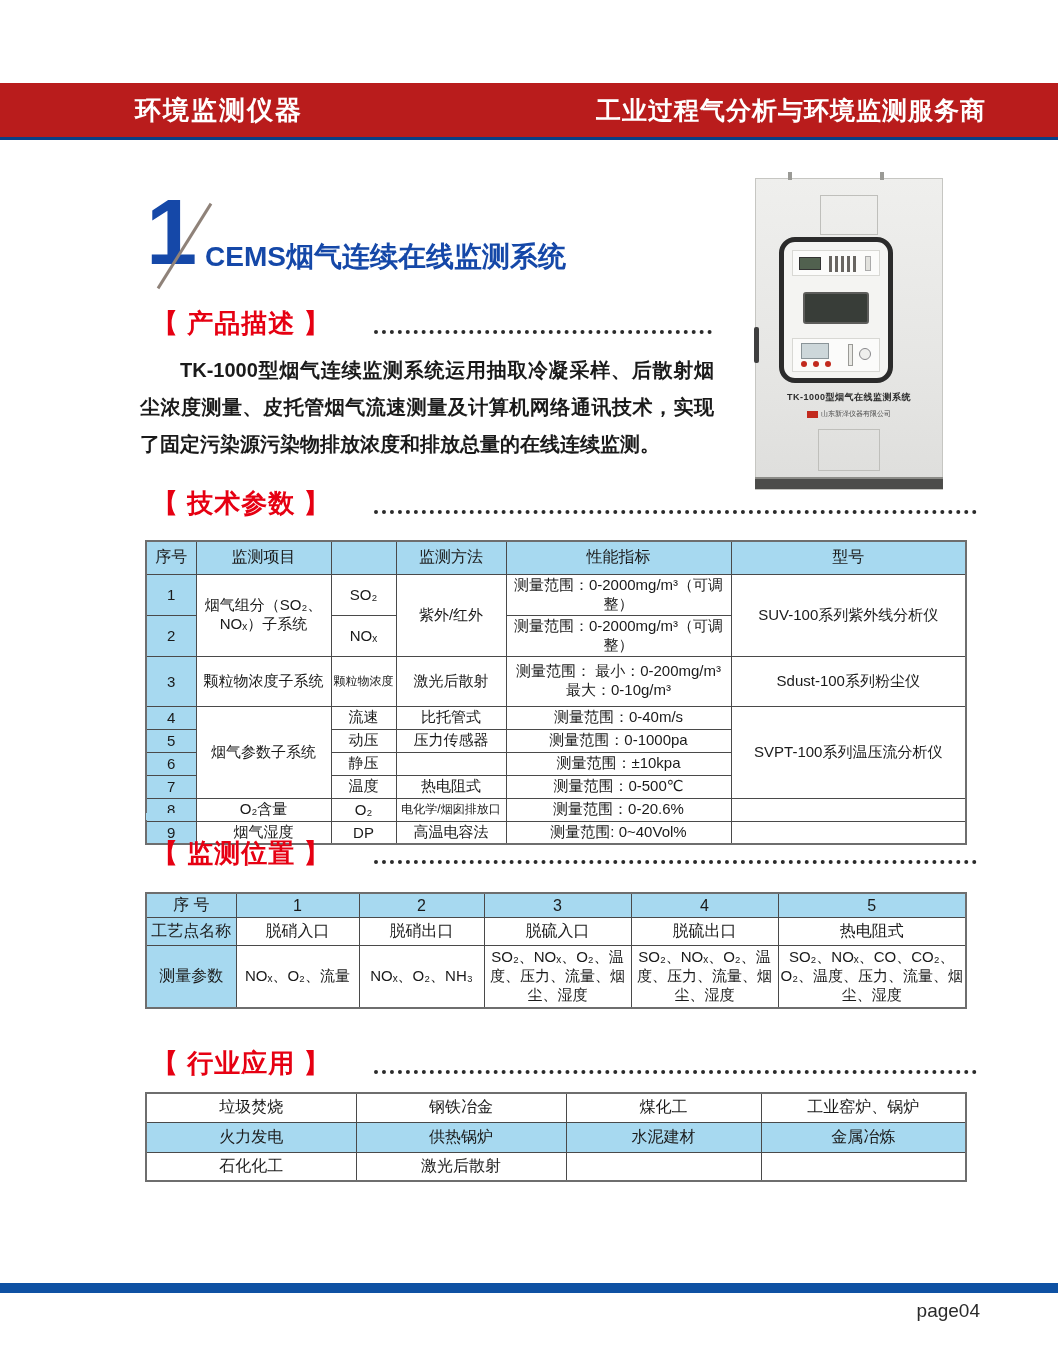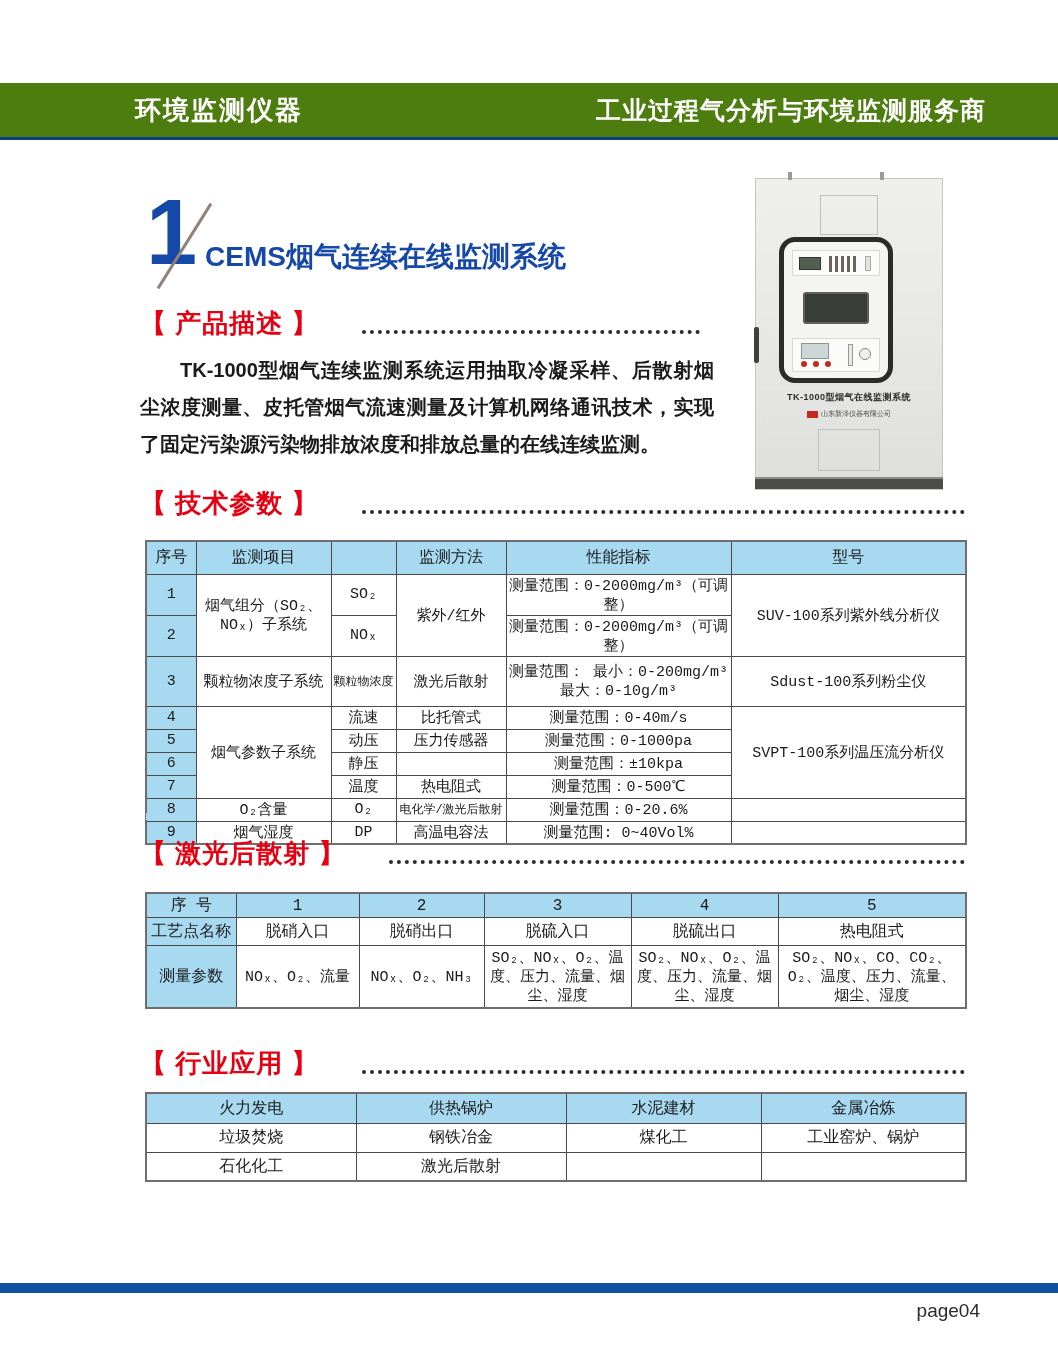--- a/index.html
+++ b/index.html
@@ -1,21 +1,21 @@
 <!DOCTYPE html>
 <html><head>
 <meta charset="utf-8">
 <style>
   * { margin:0; padding:0; box-sizing:border-box; }
   body { font-family:"Liberation Sans","DejaVu Sans",sans-serif; background:#ffffff; }
   .page { position:relative; width:1058px; height:1346px; background:#ffffff; overflow:hidden; }
 
   
   .topbar { position:absolute; left:0; top:83px; width:1058px; height:57px;
-            background:#4d7c0f; border-bottom:3px solid #0a3f85;
+            background:#b91c1c; border-bottom:3px solid #0a3f85;
             display:flex; align-items:center; }
   .topbar .left  { position:absolute; left:135px;  color:#fff; font-size:26px; font-weight:bold; letter-spacing:2px; }
   .topbar .right { position:absolute; right:72px; color:#fff; font-size:25px; font-weight:bold; letter-spacing:1px; }
 
   
   .big-num { position:absolute; left:146px; top:186px; font-size:92px; font-weight:bold;
              color:#1548a8; line-height:1; }
   .slash { position:absolute; left:183px; top:196px; width:3px; height:100px;
            background:#8f8279; transform:rotate(32deg); }
   .main-title { position:absolute; left:205px; top:238px; font-size:28px; font-weight:bold; color:#1548a8; }
@@ -53,34 +53,34 @@
   .cab-label { position:absolute; left:0; right:0; top:212px; text-align:center;
                font-size:9px; font-weight:bold; color:#2c2c2c; letter-spacing:.5px; }
   .cab-co { position:absolute; left:0; right:0; top:230px; display:flex; justify-content:center;
             align-items:center; gap:3px; }
   .cab-logo { width:11px; height:7px; background:#c22a1e; }
   .cab-co-text { font-size:7px; color:#4a4a4a; }
   .handle { position:absolute; left:-2px; top:148px; width:5px; height:36px; background:#3f3f3f; border-radius:2px; }
   .base { position:absolute; left:-1px; right:-1px; bottom:0; height:12px; background:#4c4c4a; border-top:2px solid #8b8b87; }
 
   
-  .section-head { position:absolute; left:140px; display:flex; align-items:flex-end;gap:32px; }
+  .section-head { position:absolute; left:152px; display:flex; align-items:flex-end;gap:32px; }
   .sec-label { color:#e60012; font-size:26px; font-weight:bold; white-space:nowrap; letter-spacing:1px; }
   .leader { flex:1; border-bottom:4px dotted #2b2b2b; margin:0 2px 7px 12px; }
   .sh-desc { top:306px; width:562px; }
   .sh-tech { top:486px; width:827px; }
   .sh-pos  { top:836px; width:827px; }
   .sh-ind  { top:1046px; width:827px; }
 
   .desc-text { position:absolute; left:140px; top:352px; width:574px;
                font-size:20px; font-weight:bold; color:#1a1a1a; line-height:37px;
                text-align:justify; text-indent:2em; }
 
   
-  table { border-collapse:collapse; table-layout:fixed;font-family:Liberation Mono, monospace; }
+  table { border-collapse:collapse; table-layout:fixed; }
   td,th { border:1px solid #4a4a4a; text-align:center; vertical-align:middle;
           color:#1a1a1a; font-weight:normal; padding:1px 2px; overflow:hidden; }
   .blue { background:#a7d9f0; }
   .tbl { position:absolute; left:145px; border:2px solid #6e6e6e; }
   .tech-tbl { top:540px; width:820px; font-size:15px; }
   .tech-tbl th { font-size:16px; }
   .sm { font-size:12px; }
   .pos-tbl { top:892px; width:820px; font-size:15px; }
   .pos-tbl .hdr { font-size:16px; }
   .ind-tbl { top:1092px; width:820px; font-size:16px; }
@@ -210,38 +210,38 @@
     <tr style="height:23px">
       <td class="blue">7</td>
       <td>温度</td>
       <td>热电阻式</td>
       <td>测量范围：0-500℃</td>
     </tr>
     <tr style="height:23px">
       <td class="blue">8</td>
       <td>O₂含量</td>
       <td>O₂</td>
-      <td class="sm">电化学/激光后散射</td>
+      <td class="sm">电化学/烟囱排放口</td>
       <td>测量范围：0-20.6%</td>
       <td></td>
     </tr>
     <tr style="height:23px">
       <td class="blue">9</td>
       <td>烟气湿度</td>
       <td>DP</td>
       <td>高温电容法</td>
       <td>测量范围: 0~40Vol%</td>
       <td></td>
     </tr>
   </tbody>
     </table>
   <div class="sliver"></div>
 
   <div class="section-head sh-pos">
-    <span class="sec-label">【 激光后散射 】</span>
+    <span class="sec-label">【 监测位置 】</span>
     <span class="leader"></span>
   </div>
 
   <table class="tbl pos-tbl">
     <colgroup>
         <col style="width:90px">
         <col style="width:123px">
         <col style="width:125px">
         <col style="width:147px">
         <col style="width:147px">
@@ -281,33 +281,33 @@
   </div>
 
   <table class="tbl ind-tbl">
     <colgroup>
         <col style="width:210px">
         <col style="width:210px">
         <col style="width:195px">
         <col style="width:205px">
       </colgroup>
     <tbody>
-        <tr style="height:30px">
+        <tr style="height:29px">
+      <td>垃圾焚烧</td>
+      <td>钢铁冶金</td>
+      <td>煤化工</td>
+      <td>工业窑炉、锅炉</td>
+    </tr>
+    <tr style="height:30px">
       <td class="blue">火力发电</td>
       <td class="blue">供热锅炉</td>
       <td class="blue">水泥建材</td>
       <td class="blue">金属冶炼</td>
     </tr>
     <tr style="height:29px">
-      <td>垃圾焚烧</td>
-      <td>钢铁冶金</td>
-      <td>煤化工</td>
-      <td>工业窑炉、锅炉</td>
-    </tr>
-    <tr style="height:29px">
       <td>石化化工</td>
       <td>激光后散射</td>
       <td></td>
       <td></td>
     </tr>
   </tbody>
     </table>
 
   <div class="footbar"></div>
   <div class="pagenum">page04</div>

